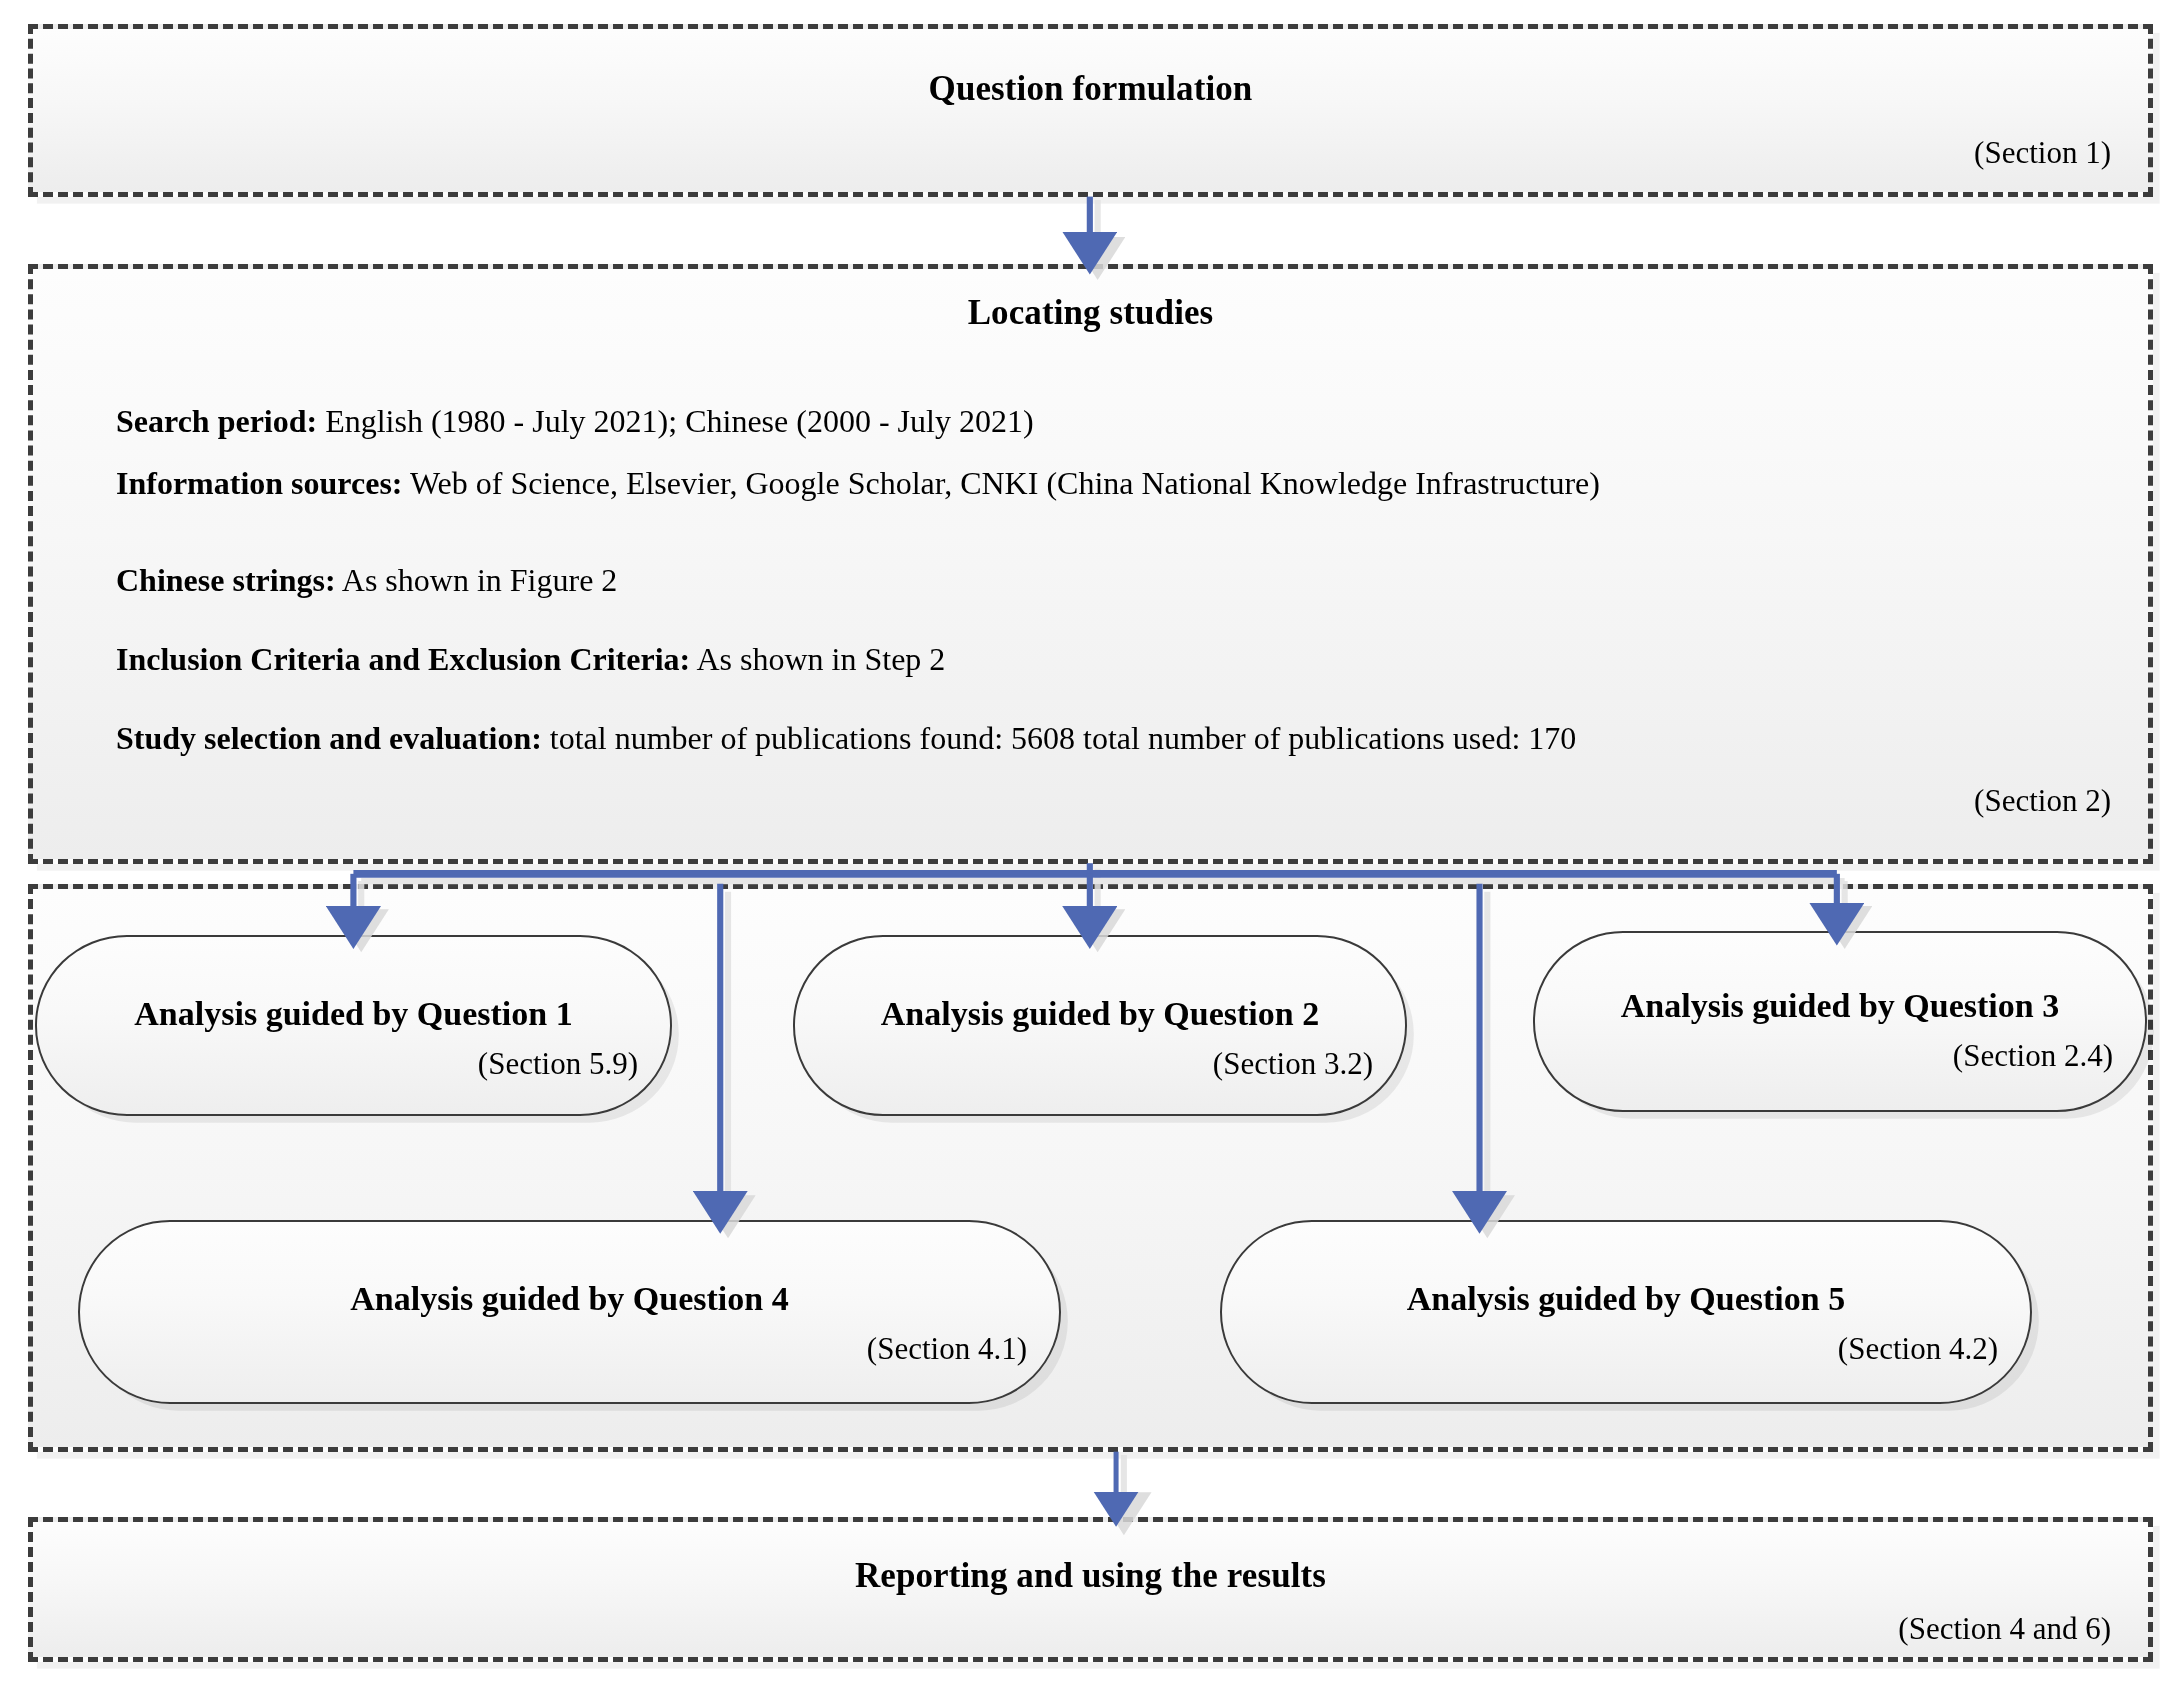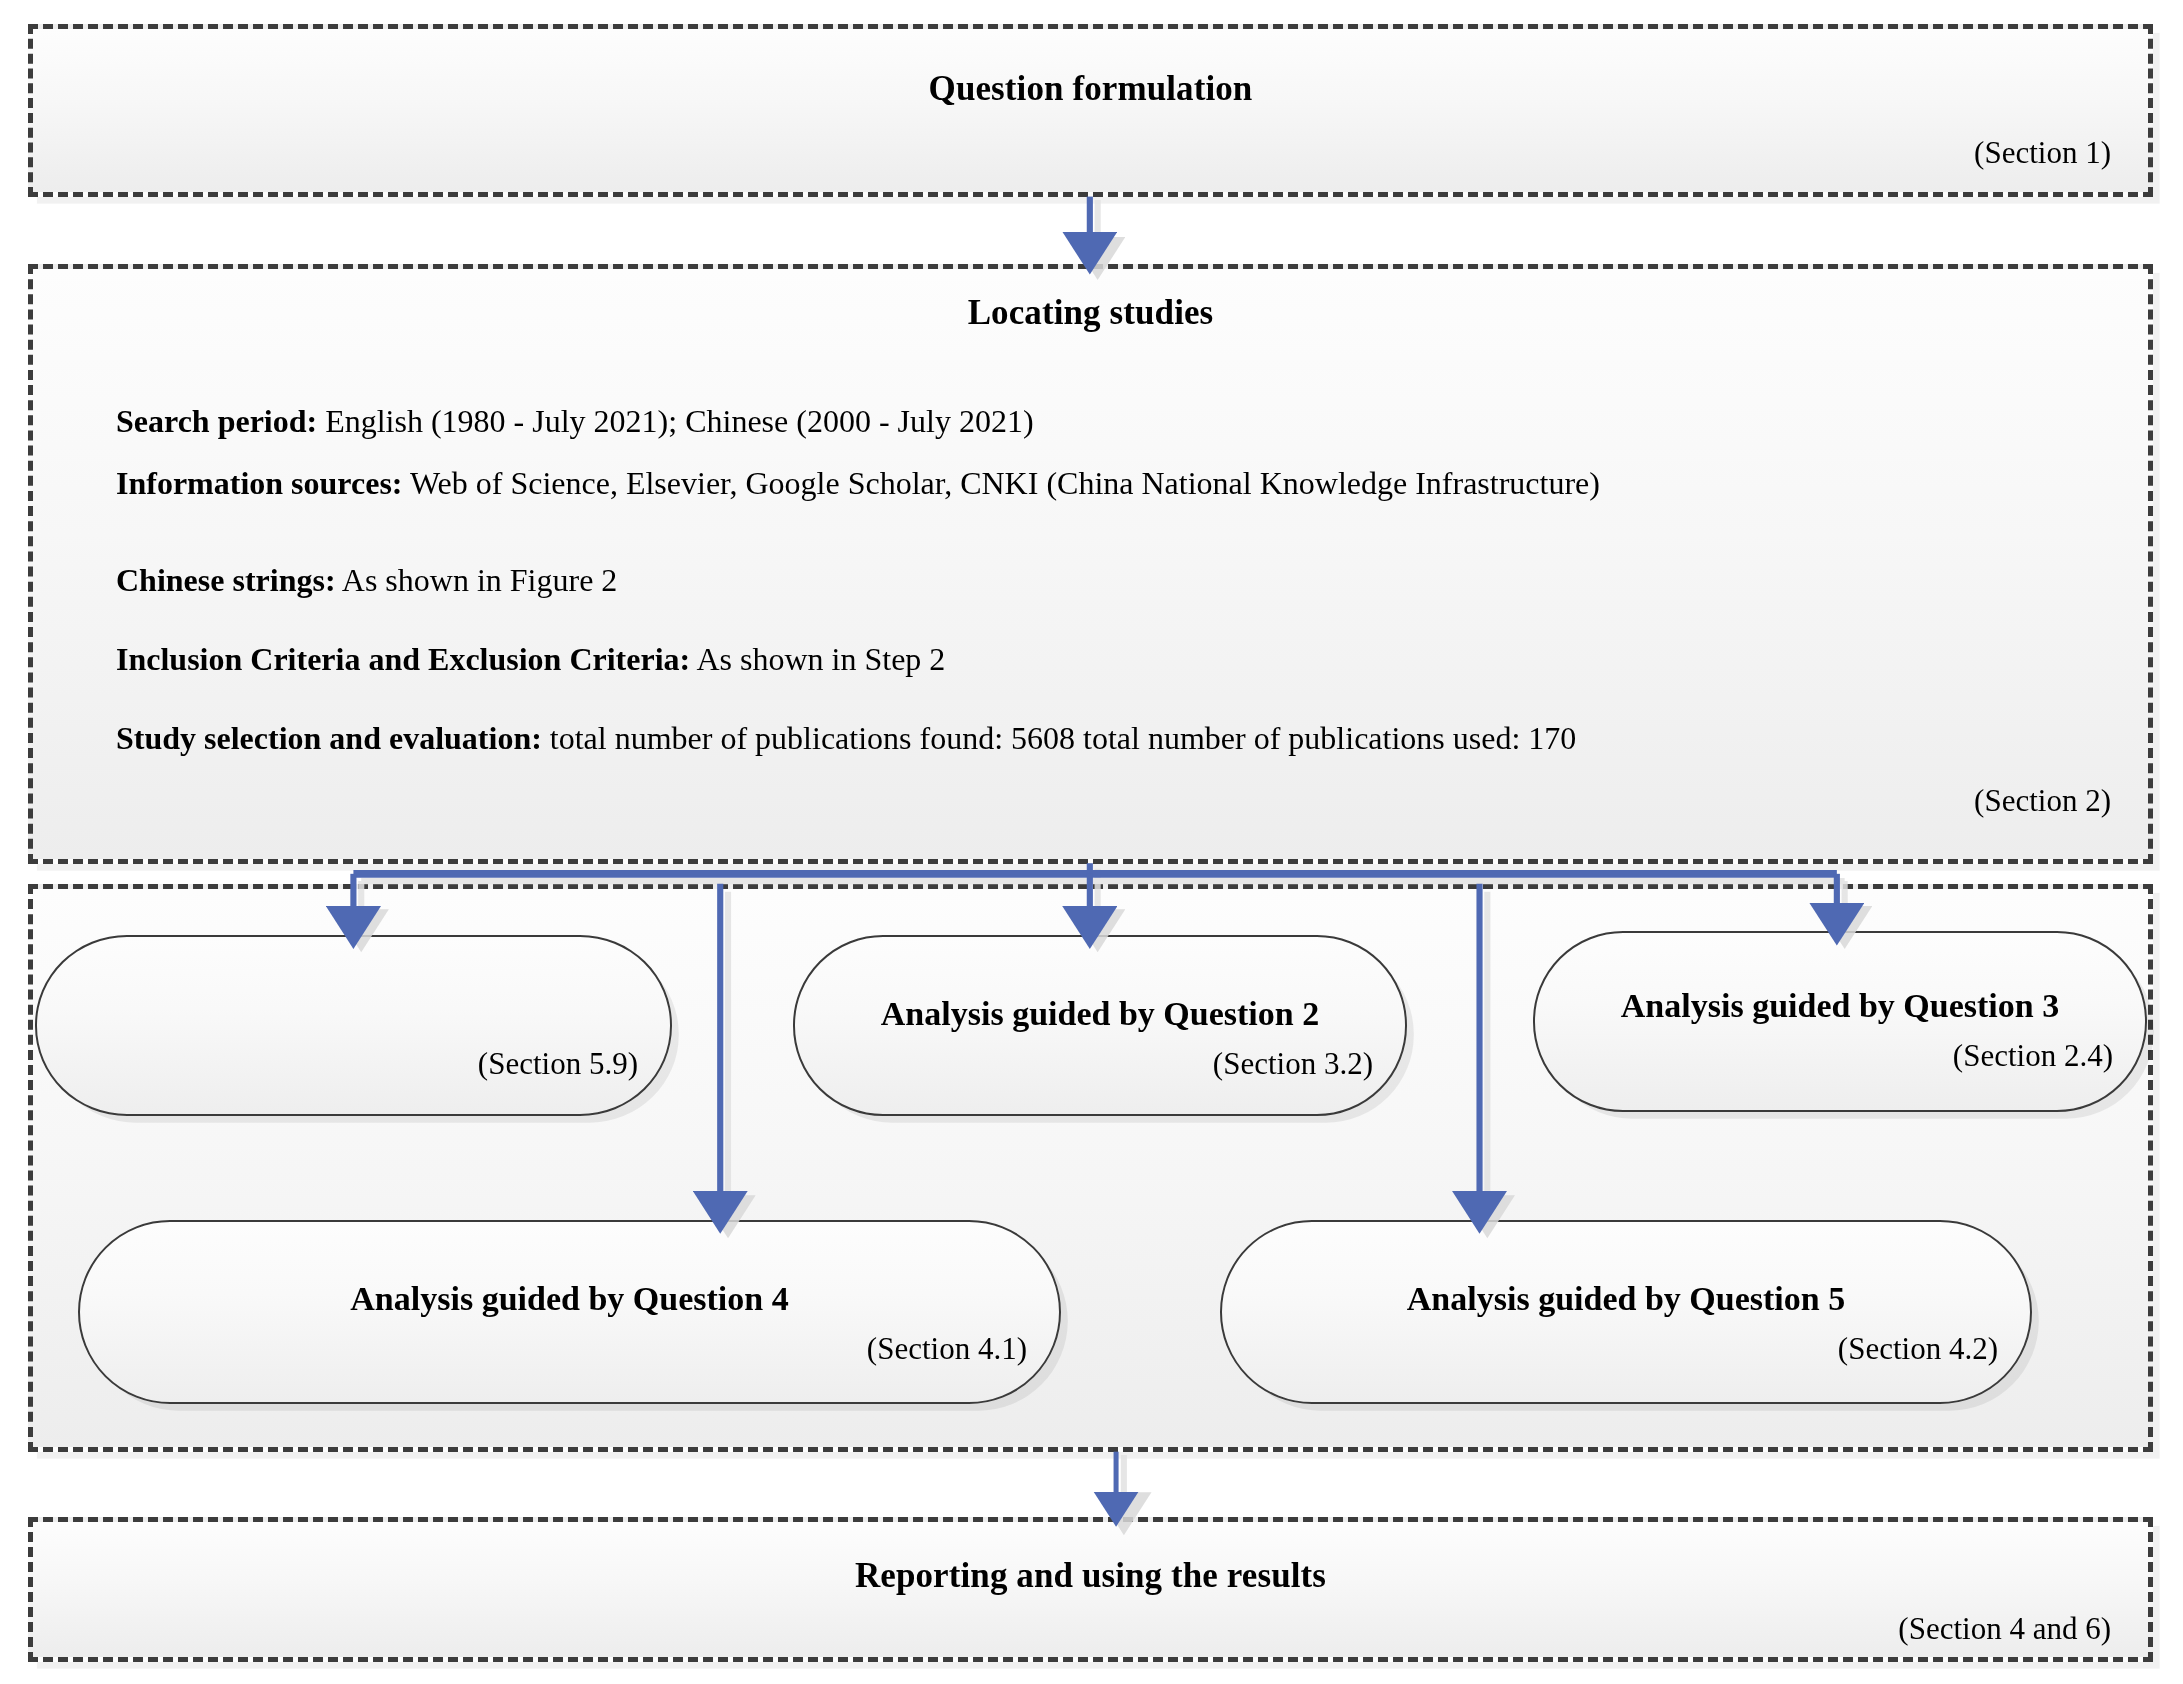--- a/index.html
+++ b/index.html
@@ -67,20 +67,21 @@
     <div class="line" style="top:451px;">
       <b>Study selection and evaluation:</b><span> total number of publications found: 5608     total number of publications used: 170</span>
     </div>
 
     <div class="dbox-section" style="top:514px;margin-left:24px;">(Section 2)</div>
   </div>
 
   <div class="dbox" style="left:28px;top:884px;width:2125px;height:568px;"></div>
 
   <div class="rbox" style="left:35px;top:935px;width:637px;height:181px;border-radius:92px/90px;">
+    <div class="t1" style="top:58px;">Analysis guided by Question 1</div>
     <div class="t2" style="top:109px;">(Section 5.9)</div>
   </div>
 
   <div class="rbox" style="left:793px;top:935px;width:614px;height:181px;border-radius:90px/90px;">
     <div class="t1" style="top:58px;">Analysis guided by Question 2</div>
     <div class="t2" style="top:109px;">(Section 3.2)</div>
   </div>
 
   <div class="rbox" style="left:1533px;top:931px;width:614px;height:181px;border-radius:90px/90px;">
     <div class="t1" style="top:54px;">Analysis guided by Question 3</div>

